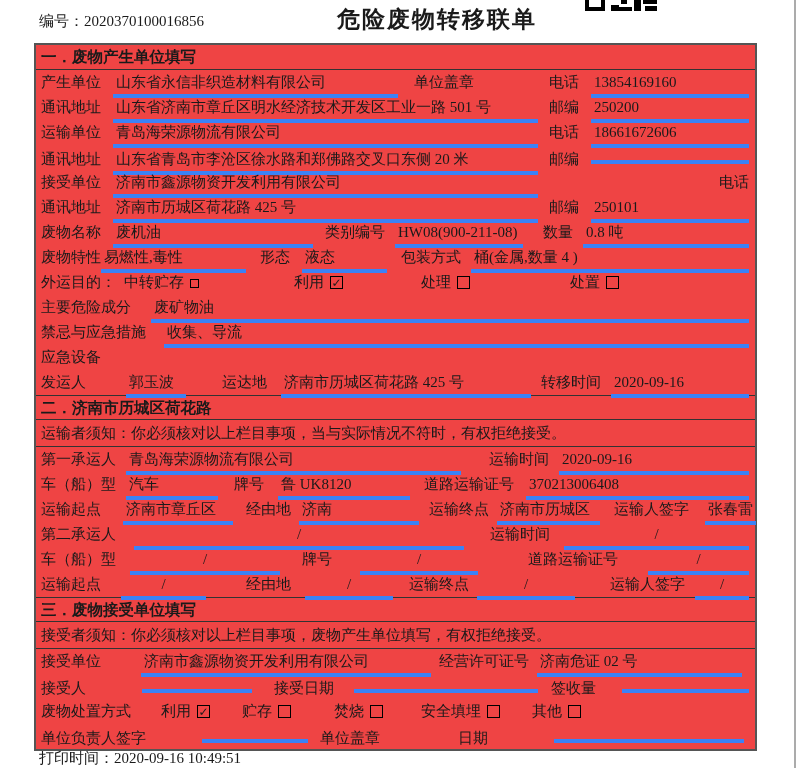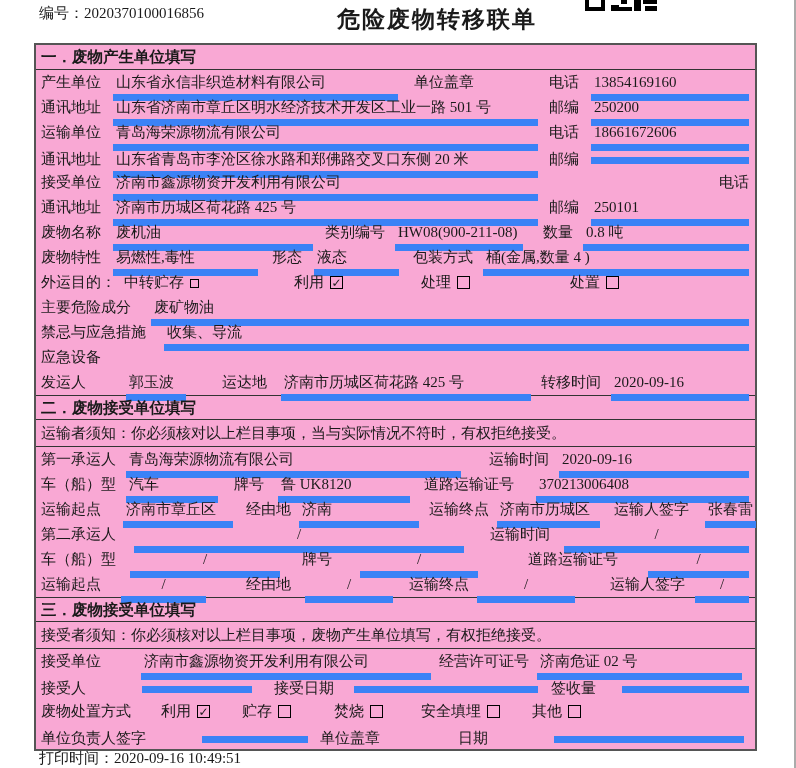--- a/index.html
+++ b/index.html
@@ -11,35 +11,35 @@
     font-family: "Liberation Serif", "DejaVu Serif", serif;
     color: #1a1a1a;
     overflow: hidden;
   }
   .window-edge {
     position: absolute; right: 0; top: 0; bottom: 0;
     width: 2px; background: #ababab;
   }
   
   .doc-header { position: relative; height: 42px; }
-  .doc-no { position: absolute; left: 39px; top: 4px; font-size: 15px; white-space: nowrap; }
+  .doc-no { position: absolute; left: 39px; top: 12px; font-size: 15px; white-space: nowrap; }
   .doc-title {
     position: absolute; left: 437px; top: 4px;
     transform: translateX(-50%);
     font-size: 23px; font-weight: bold; letter-spacing: 2px; white-space: nowrap;
     font-family: "Liberation Sans", "DejaVu Sans", sans-serif;
     text-align: right;
   }
   .qr { position: absolute; left: 585px; top: 0; width: 72px; height: 11px; }
   
   .form-box {
     position: absolute; left: 34px; top: 43px;
     width: 723px;
     border: 2px solid #555;
-    background: #f9a8d4;
+    background: #ef4444;
   }
   .sec-head {
     height: 25px; line-height: 24px;
     padding-left: 5px;
     font-weight: bold; font-size: 15.5px;
     font-family: "Liberation Sans", "DejaVu Sans", sans-serif;
     border-top: 1.5px solid #333;
     border-bottom: 1.5px solid #333;
   }
   .form-box .sec-head:first-child { border-top: none; }
@@ -49,21 +49,21 @@
     padding: 0 6px 0 5px;
     font-size: 15px; white-space: nowrap;
   }
   .note {
     height: 27px; line-height: 26px;
     border-bottom: 1.2px solid #333;
   }
   .lbl { flex: none; }
   .fv {
     flex: none;
-    border-bottom: 7px solid #3b82f6;
+    border-bottom: 4px solid #3b82f6;
     padding: 0 3px;
     min-height: 19px;
     white-space: nowrap;
   }
   .fill { flex: 1 1 auto; }
   .ctr { text-align: center; }
   .opt-label { flex: none; }
   .cb {
     flex: none;
     display: inline-block;
@@ -150,21 +150,21 @@
       <span class="lbl">废物名称</span>
       <span class="fv" style="width:200px;margin-left:12px">废机油</span>
       <span class="lbl" style="margin-left:12px">类别编号</span>
       <span class="fv" style="width:128px;margin-left:10px">HW08(900-211-08)</span>
       <span class="lbl" style="margin-left:20px">数量</span>
       <span class="fv fill" style="margin-left:10px">0.8 吨</span>
     </div>
 
     <div class="row">
       <span class="lbl">废物特性</span>
-      <span class="fv" style="width:145px;margin-left:12px">易燃性,毒性</span>
+      <span class="fv" style="width:145px;">易燃性,毒性</span>
       <span class="lbl" style="margin-left:14px">形态</span>
       <span class="fv" style="width:85px;margin-left:12px">液态</span>
       <span class="lbl" style="margin-left:14px">包装方式</span>
       <span class="fv fill" style="margin-left:10px">桶(金属,数量 4 )</span>
     </div>
 
     <div class="row">
       <span class="lbl">外运目的：</span>
       <span class="opt-label" style="margin-left:8px">中转贮存</span>
       <span class="cb sm">
@@ -200,38 +200,38 @@
 
     <div class="row">
       <span class="lbl">发运人</span>
       <span class="fv" style="width:60px;margin-left:40px">郭玉波</span>
       <span class="lbl" style="margin-left:36px">运达地</span>
       <span class="fv" style="width:250px;margin-left:14px">济南市历城区荷花路 425 号</span>
       <span class="lbl" style="margin-left:10px">转移时间</span>
       <span class="fv fill" style="margin-left:10px">2020-09-16</span>
     </div>
 
-    <div class="sec-head">二．废物接受单位填写</div>
+    <div class="sec-head">二．济南市历城区荷花路</div>
 
     <div class="row note">运输者须知：你必须核对以上栏目事项，当与实际情况不符时，有权拒绝接受。</div>
 
     <div class="row">
       <span class="lbl">第一承运人</span>
       <span class="fv" style="width:335px;margin-left:10px">青岛海荣源物流有限公司</span>
       <span class="lbl" style="margin-left:28px">运输时间</span>
       <span class="fv fill" style="margin-left:10px">2020-09-16</span>
     </div>
 
     <div class="row">
       <span class="lbl">车（船）型</span>
       <span class="fv" style="width:92px;margin-left:10px">汽车</span>
       <span class="lbl" style="margin-left:16px">牌号</span>
       <span class="fv" style="width:132px;margin-left:14px">鲁 UK8120</span>
       <span class="lbl" style="margin-left:14px">道路运输证号</span>
-      <span class="fv fill" style="margin-left:22px">370213006408</span>
+      <span class="fv fill" style="margin-left:12px">370213006408</span>
     </div>
 
     <div class="row">
       <span class="lbl">运输起点</span>
       <span class="fv" style="width:110px;margin-left:22px">济南市章丘区</span>
       <span class="lbl" style="margin-left:13px">经由地</span>
       <span class="fv" style="width:120px;margin-left:8px">济南</span>
       <span class="lbl" style="margin-left:10px">运输终点</span>
       <span class="fv" style="width:103px;margin-left:8px">济南市历城区</span>
       <span class="lbl" style="margin-left:14px">运输人签字</span>

